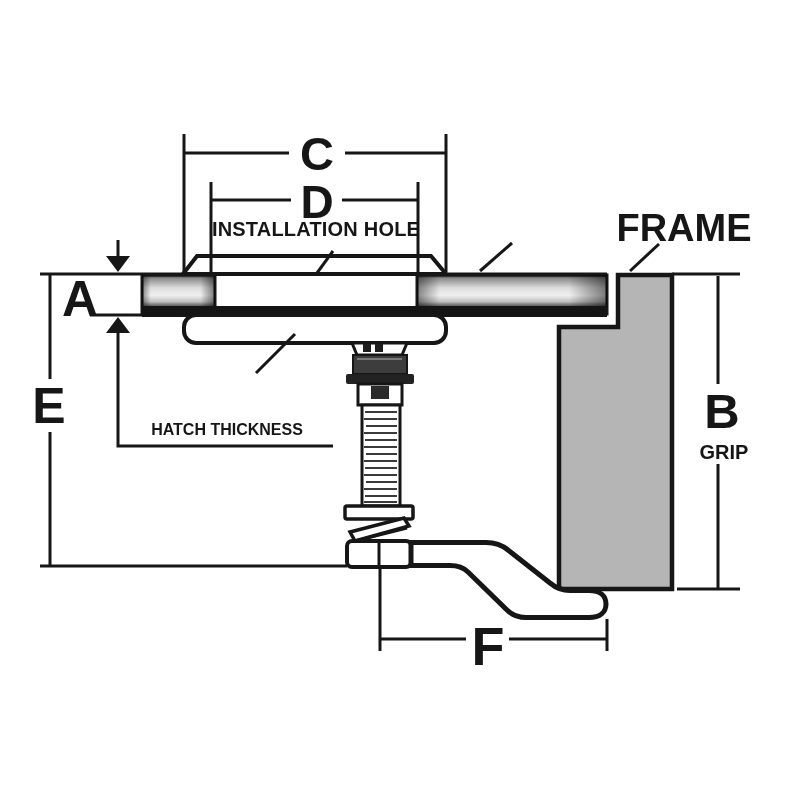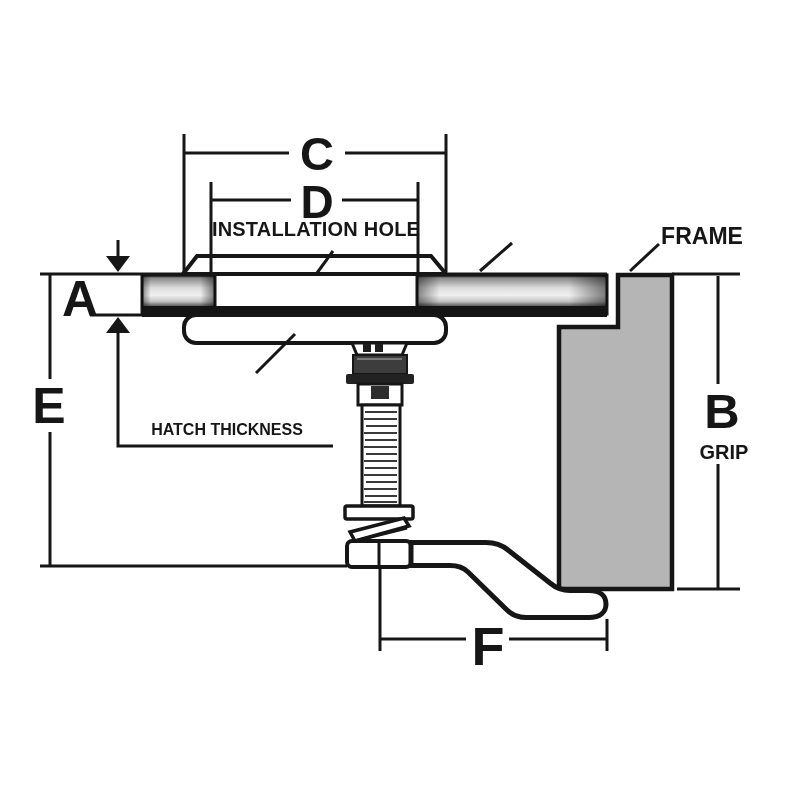--- a/index.html
+++ b/index.html
@@ -109,17 +109,17 @@
   </svg>
 
   <div class="lbl dim" style="left:317px;top:153px;font-size:47px;">C</div>
   <div class="lbl dim" style="left:317px;top:202px;font-size:46px;">D</div>
   <div class="lbl dim" style="left:80px;top:299px;font-size:50px;">A</div>
   <div class="lbl dim" style="left:49px;top:406px;font-size:50px;">E</div>
   <div class="lbl dim" style="left:722px;top:411px;font-size:49px;">B</div>
   <div class="lbl dim" style="left:488px;top:646px;font-size:54px;">F</div>
 
   <div class="lbl small-caps" style="left:316px;top:229px;font-size:20px;">INSTALLATION HOLE</div>
-  <div class="lbl" style="left:684px;top:236px;font-size:23px;margin-left:18px;">FRAME</div>
+  <div class="lbl" style="left:684px;top:228px;font-size:38px;">FRAME</div>
   <div class="lbl" style="left:227px;top:430px;font-size:16px;">HATCH THICKNESS</div>
   <div class="lbl" style="left:724px;top:452px;font-size:20px;">GRIP</div>
 
 </div>
 
 </body></html>

